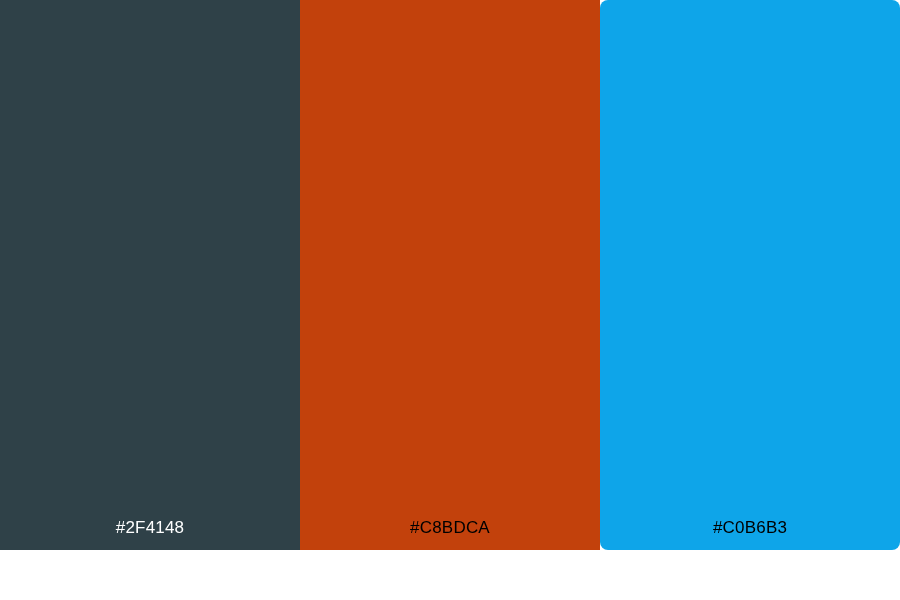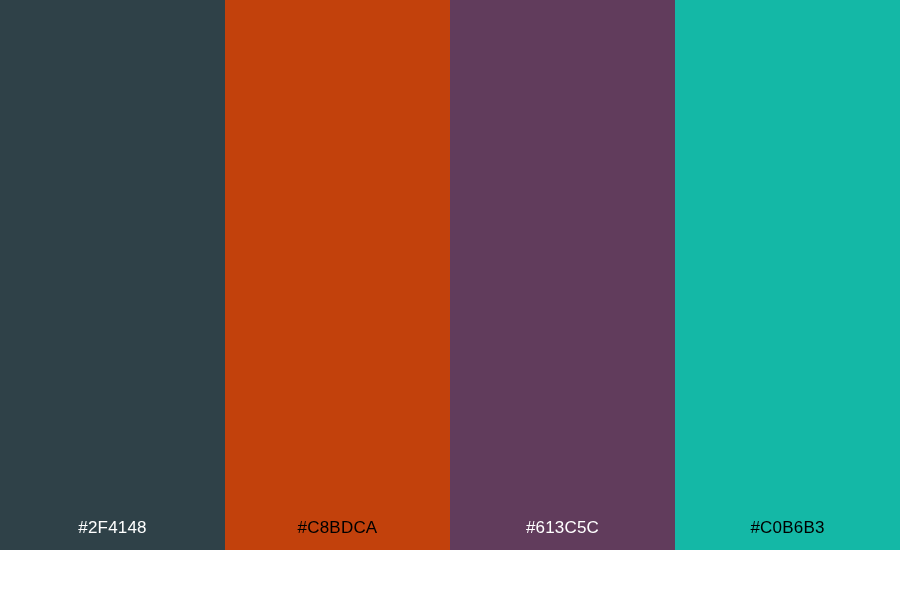--- a/index.html
+++ b/index.html
@@ -78,24 +78,21 @@
 
     <div class="swatch" style="background-color: rgb(47, 65, 72);">
       <span class="swatch-label label-light">#2F4148</span>
     </div>
 
 
     <div class="swatch" style="background-color: #c2410c;">
       <span class="swatch-label label-dark">#C8BDCA</span>
     </div>
 
-    <div class="swatch" style="background-color: rgb(97, 60, 92);">
-      <span class="swatch-label label-light">#613C5C</span>
-    </div>
 
-    <div class="swatch" style="background-color: #14b8a6;">
+    <div class="swatch" style="background-color: #0ea5e9; border-radius: 8px;">
       <span class="swatch-label label-dark">#C0B6B3</span>
     </div>
 
   </div>
 
 
 </div>
 
 </body></html>

